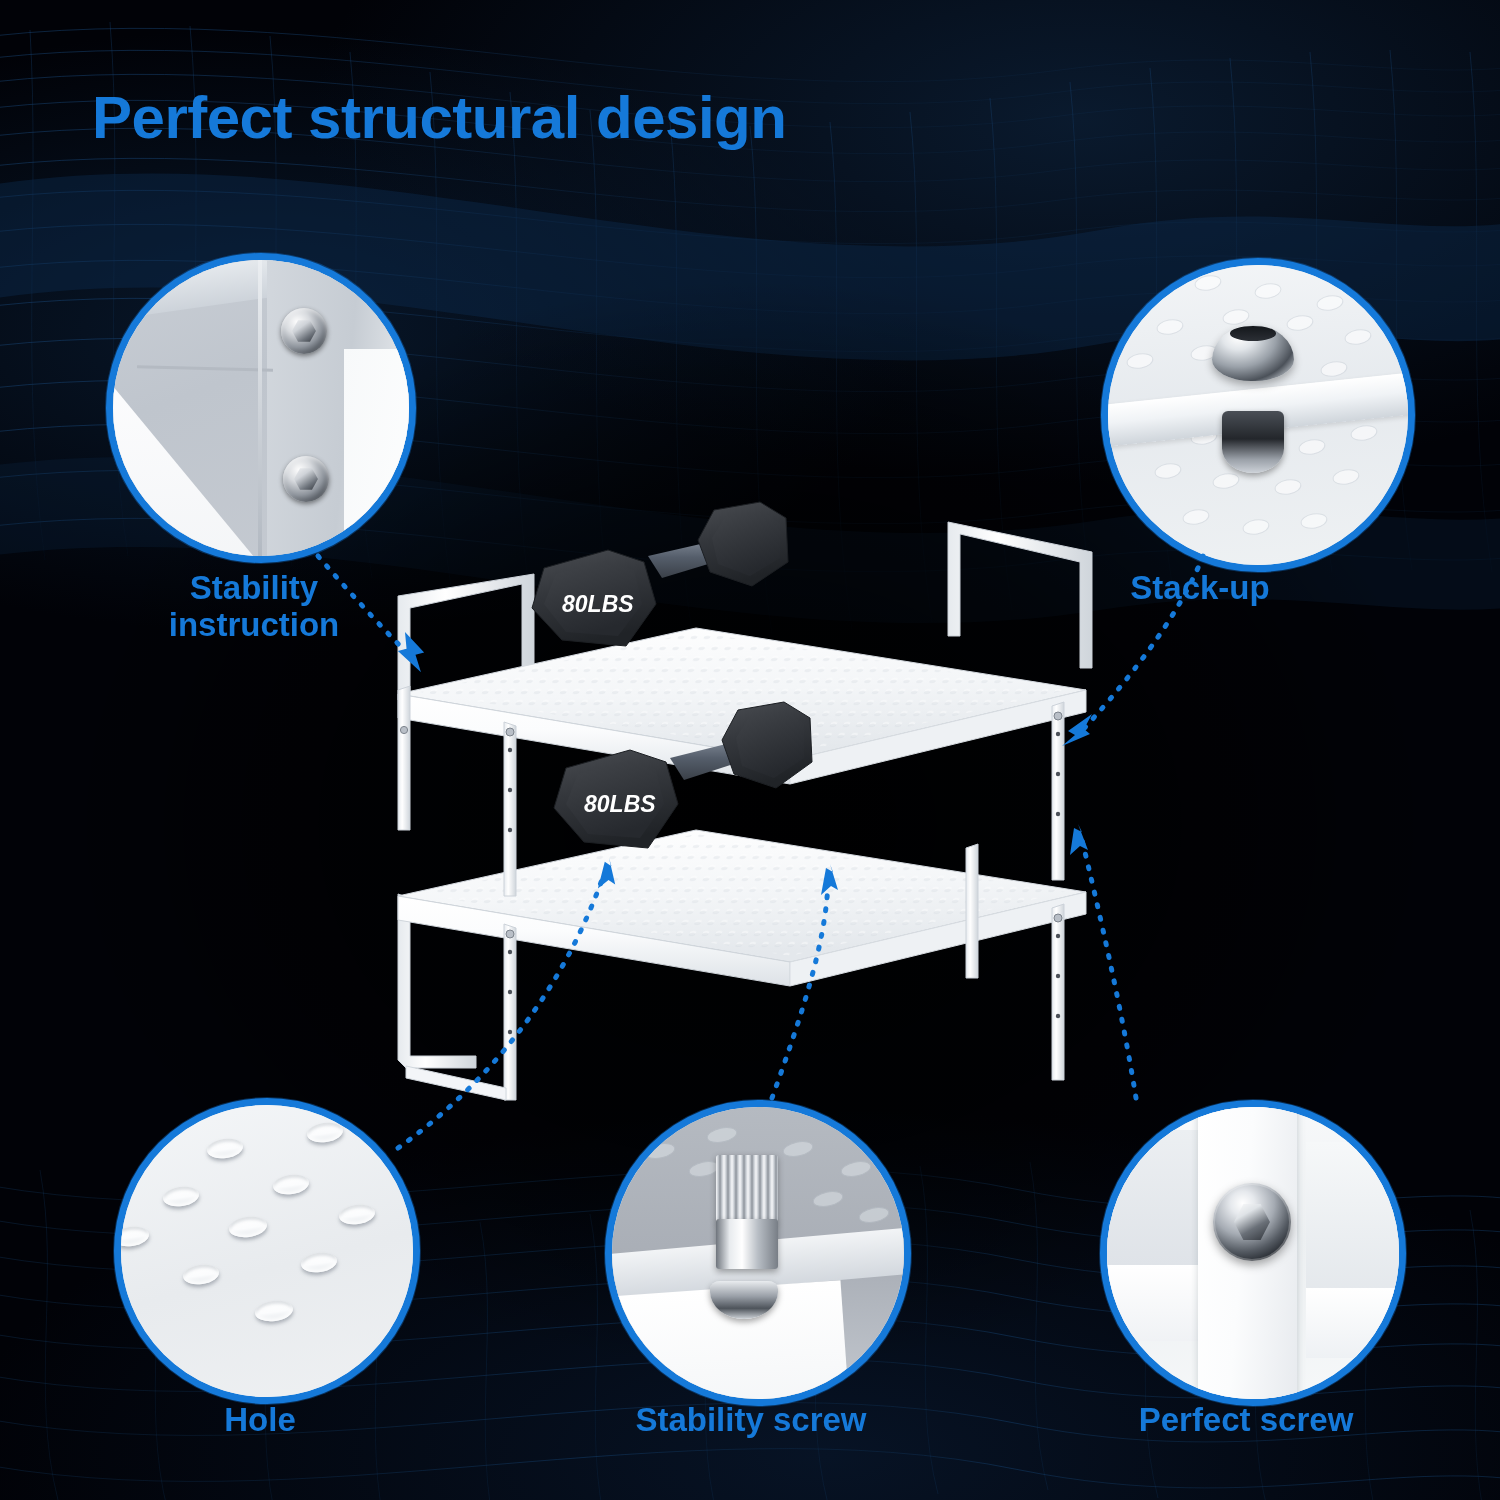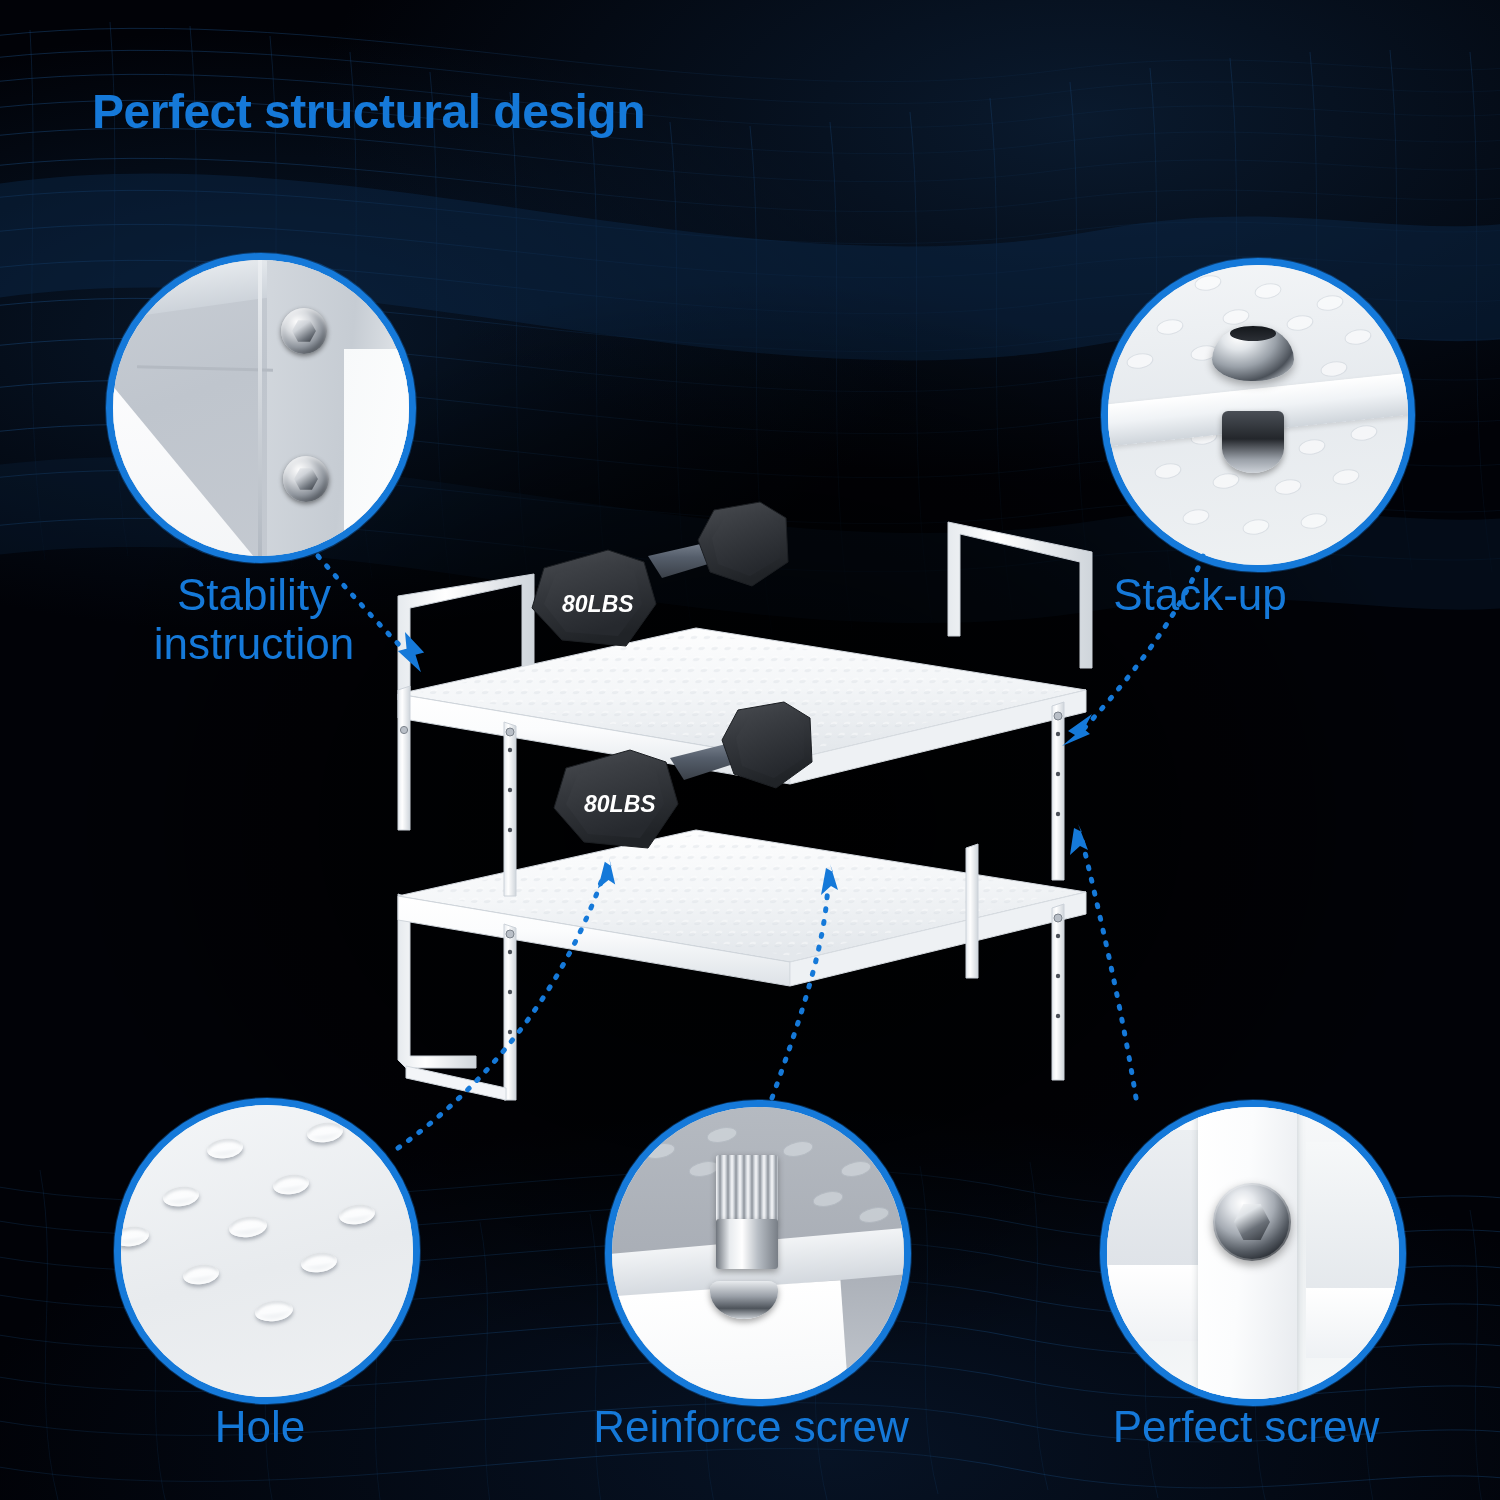--- a/index.html
+++ b/index.html
@@ -10,28 +10,28 @@
   
   .bg-base{position:absolute;inset:0;background:
       radial-gradient(ellipse 1100px 520px at 72% 8%, #0a1a2e 0%, rgba(4,10,20,0) 70%),
       radial-gradient(ellipse 900px 420px at 18% 22%, #08172a 0%, rgba(3,8,16,0) 72%),
       radial-gradient(ellipse 1200px 480px at 55% 97%, #071325 0%, rgba(2,6,14,0) 72%),
       #010207;}
   .bg-mesh{position:absolute;inset:0;opacity:.85;}
   .vignette{position:absolute;inset:0;background:radial-gradient(ellipse 900px 700px at 50% 55%, rgba(0,0,0,.92) 0%, rgba(0,0,0,.55) 45%, rgba(0,0,0,0) 78%);}
 
   
-  .title{position:absolute;left:92px;top:88px;font-size:48px;font-weight:700;
+  .title{position:absolute;left:92px;top:88px;font-size:60px;font-weight:700;
         color:#1579D9;letter-spacing:-.5px;white-space:nowrap;line-height:1;}
 
   
   .callout{position:absolute;}
   .circ{position:absolute;border-radius:50%;border:7px solid #1579D9;overflow:hidden;
         background:#e9ecef;box-shadow:0 0 0 1px rgba(21,121,217,.35);}
-  .cap{position:absolute;color:#1579D9;font-size:44px;font-weight:400;line-height:1.12;
+  .cap{position:absolute;color:#1579D9;font-size:33px;font-weight:700;line-height:1.12;
        text-align:center;white-space:pre-line;}
 
   
   .c1-bg{position:absolute;inset:0;background:linear-gradient(160deg,#c9ced5 0%,#bfc5cd 40%,#c5cad1 100%);}
   .c1-panelR{position:absolute;left:52%;top:-4%;width:48%;height:108%;
       background:linear-gradient(95deg,#d2d7dd 0%,#c6ccd3 55%,#eceff2 100%);}
   .c1-white{position:absolute;left:-8%;top:33%;width:62%;height:75%;
       background:linear-gradient(180deg,#fdfdfe,#f3f5f7);
       clip-path:polygon(0% 0%,100% 100%,0% 100%);}
   .c1-whiteR{position:absolute;left:78%;top:30%;width:34%;height:78%;
@@ -423,21 +423,21 @@
           <ellipse cx="216" cy="92" rx="15" ry="7" transform="rotate(-12 216 92)"></ellipse>
           <ellipse cx="262" cy="108" rx="15" ry="7" transform="rotate(-12 262 108)"></ellipse>
         </g>
       </svg>
       <div class="c4-shelf"></div>
       <div class="c4-white"></div>
       <div class="knurl" style="left:104px;top:48px;width:62px;height:68px;"></div>
       <div class="collar" style="left:104px;top:112px;width:62px;height:50px;"></div>
       <div class="footcap" style="left:98px;top:174px;width:68px;height:38px;"></div>
     </div>
-    <div class="cap" style="left:575px;top:1402px;width:352px;">Reinforce screw</div>
+    <div class="cap" style="left:575px;top:1402px;width:352px;">Stability screw</div>
   </div>
 
   <div class="callout">
     <div class="circ" style="left:1100px;top:1100px;width:292px;height:292px;">
       <div class="c5-bg"></div>
       <div class="c5-backL"></div>
       <div class="c5-backR"></div>
       <div class="c5-ledgeL"></div>
       <div class="c5-ledgeR"></div>
       <div class="c5-post"></div>

